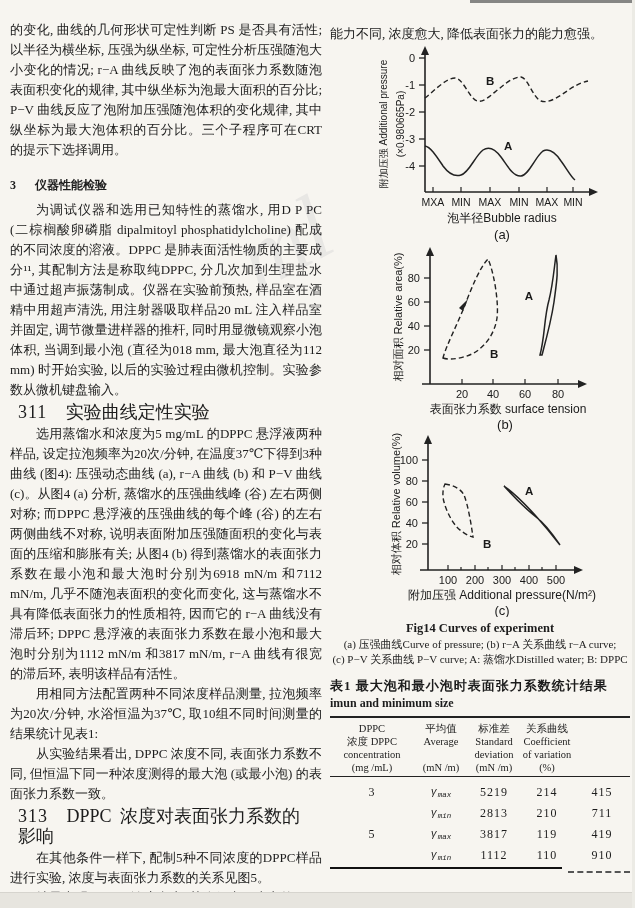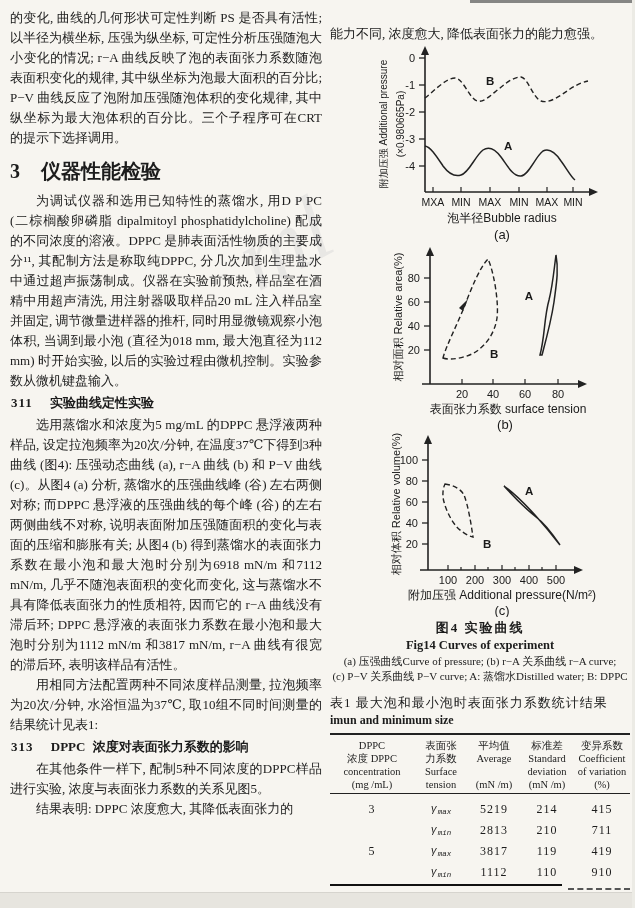--- a/index.html
+++ b/index.html
@@ -1,35 +1,35 @@
 <!DOCTYPE html>
 <html><head>
 <meta charset="utf-8">
 <style>
   html,body{margin:0;padding:0;background:#d8d6d0;}
   .page{position:relative;width:635px;height:908px;background:#f7f5f0;overflow:hidden;
         color:#1c1c1c;font-family:"Liberation Serif","DejaVu Serif",serif;}
   .col{position:absolute;top:0;}
-  .col-left{left:10px;width:312px;top:8px;}
+  .col-left{left:10px;width:312px;top:20px;}
   .col-right{left:330px;width:300px;top:20px;}
   p.body{margin:0;font-size:13px;line-height:20px;text-align:justify;text-indent:2em;}
   p.noindent{text-indent:0;}
-  .h1{font-size:20px;font-weight:bold;margin:10px 0 6px 0;}
+  .h1{font-size:12px;font-weight:bold;margin:17px 0 6px 0;}
   .h1 .hnum{margin-right:16px;}
-  .h2{font-size:13px;font-weight:bold;margin:2px 1px;line-height:20px;}
+  .h2{font-size:18px;font-weight:normal;margin:2px 8px;line-height:20px;}
   .h2 .hnum{margin-right:14px;letter-spacing:1px;}
   .h2 .hbold{margin-right:4px;}
   svg{display:block;}
   svg text{font-family:"Liberation Sans","DejaVu Sans",sans-serif;fill:#1a1a1a;}
   .figcap{text-align:center;margin-top:2px;}
   .figcap .capcn{font-size:13px;font-weight:bold;line-height:17px;letter-spacing:2px;}
   .figcap .capen{font-size:12.5px;font-weight:bold;line-height:18px;}
   .figcap .note{font-size:11px;line-height:15px;color:#222;}
   .tbl{margin-top:9px;position:relative;}
-  .tbl-title-cn{font-size:13px;font-weight:normal;line-height:19px;letter-spacing:1px;}
+  .tbl-title-cn{font-size:13px;font-weight:bold;line-height:19px;letter-spacing:1px;}
   .tbl-title-en{font-size:12px;font-weight:bold;line-height:17px;}
   .thead{display:grid;grid-template-columns:84px 54px 52px 54px 56px;
          border-top:2px solid #222;border-bottom:1.4px solid #222;
          margin-top:4px;padding:4px 0 2px 0;}
   .thead .hcell{text-align:center;font-size:10.5px;line-height:13px;}
   .hline{display:block;min-height:13px;}
   .trow{display:grid;grid-template-columns:84px 54px 52px 54px 56px;height:21px;
         align-items:center;font-size:12px;}
   .trow .cell{text-align:center;letter-spacing:1px;}
   .sym{font-style:italic;font-family:Liberation Mono, monospace;font-size:10px;letter-spacing:0;}
@@ -57,20 +57,21 @@
       <span class="hnum">3</span>
       <span>仪器性能检验</span>
     </div>
     <p class="body">为调试仪器和选用已知特性的蒸馏水, 用D P PC (二棕榈酸卵磷脂 dipalmitoyl phosphatidylcholine) 配成的不同浓度的溶液。DPPC 是肺表面活性物质的主要成分¹¹, 其配制方法是称取纯DPPC, 分几次加到生理盐水中通过超声振荡制成。仪器在实验前预热, 样品室在酒精中用超声清洗, 用注射器吸取样品20 mL 注入样品室并固定, 调节微量进样器的推杆, 同时用显微镜观察小泡体积, 当调到最小泡 (直径为018 mm, 最大泡直径为112 mm) 时开始实验, 以后的实验过程由微机控制。实验参数从微机键盘输入。</p>
     <div class="h2">
       <span class="hnum">311</span>
       <span>实验曲线定性实验</span>
     </div>
     <p class="body">选用蒸馏水和浓度为5 mg/mL 的DPPC 悬浮液两种样品, 设定拉泡频率为20次/分钟, 在温度37℃下得到3种曲线 (图4): 压强动态曲线 (a), r−A 曲线 (b) 和 P−V 曲线 (c)。从图4 (a) 分析, 蒸馏水的压强曲线峰 (谷) 左右两侧对称; 而DPPC 悬浮液的压强曲线的每个峰 (谷) 的左右两侧曲线不对称, 说明表面附加压强随面积的变化与表面的压缩和膨胀有关; 从图4 (b) 得到蒸馏水的表面张力系数在最小泡和最大泡时分别为6918 mN/m 和7112 mN/m, 几乎不随泡表面积的变化而变化, 这与蒸馏水不具有降低表面张力的性质相符, 因而它的 r−A 曲线没有滞后环; DPPC 悬浮液的表面张力系数在最小泡和最大泡时分别为1112 mN/m 和3817 mN/m, r−A 曲线有很宽的滞后环, 表明该样品有活性。</p>
     <p class="body">用相同方法配置两种不同浓度样品测量, 拉泡频率为20次/分钟, 水浴恒温为37℃, 取10组不同时间测量的结果统计见表1:</p>
+    <p class="body">从实验结果看出, DPPC 浓度不同, 表面张力系数不同, 但恒温下同一种浓度测得的最大泡 (或最小泡) 的表面张力系数一致。</p>
     <div class="h2">
       <span class="hnum">313</span>
       <span class="hbold">DPPC</span>
       <span>浓度对表面张力系数的影响</span>
     </div>
     <p class="body">在其他条件一样下, 配制5种不同浓度的DPPC样品进行实验, 浓度与表面张力系数的关系见图5。</p>
     <p class="body">结果表明: DPPC 浓度愈大, 其降低表面张力的</p>
   </div>
 
   <div class="col col-right">
@@ -188,57 +189,50 @@
       <text x="172" y="167" font-size="12" text-anchor="middle">附加压强 Additional pressure(N/m²)</text>
       <text x="70" y="72" font-size="11" text-anchor="middle" transform="rotate(-90 70 72)">相对体积 Relative volume(%)</text>
       <path d="M115,52 C123,53 131,57 134,63 C138,73 141,91 143,105 C138,104 130,99 126,94 C121,88 116,78 114,70 C112,63 113,56 115,52 Z" fill="none" stroke="#222" stroke-width="1.4" stroke-dasharray="5 3"></path>
       <path d="M174,54 C184,61 195,72 205,83 C214,93 223,104 230,113 C222,101 213,90 206,85 C196,77 184,65 174,54 Z" fill="none" stroke="#222" stroke-width="1.5"></path>
       <text x="153" y="116" font-size="11.5" font-weight="bold">B</text>
       <text x="195" y="63" font-size="11.5" font-weight="bold">A</text>
       <text x="172" y="183" font-size="13" text-anchor="middle">(c)</text>
     </svg>
 
     <div class="figcap">
-      <div class="capcn">图4  实验曲线</div>
       <div class="capen">Fig14  Curves of experiment</div>
       <div class="note">(a) 压强曲线Curve of pressure;  (b) r−A 关系曲线 r−A curve;</div>
       <div class="note">(c) P−V 关系曲线 P−V curve; A: 蒸馏水Distilled water; B: DPPC</div>
     </div>
 
     <div class="tbl">
       <div class="tbl-title-cn">表1  最大泡和最小泡时表面张力系数统计结果</div>
       <div class="tbl-title-en">imun and minimum size</div>
 
       <div class="thead">
         <div class="hcell">
           <span class="hline">DPPC</span>
           <span class="hline">浓度 DPPC</span>
           <span class="hline">concentration</span>
           <span class="hline">(mg /mL)</span>
         </div>
         <div class="hcell">
-          <span class="hline">表面张</span>
-          <span class="hline">力系数</span>
-          <span class="hline">Surface</span>
-          <span class="hline">tension</span>
-        </div>
-        <div class="hcell">
           <span class="hline">平均值</span>
           <span class="hline">Average</span>
           <span class="hline"></span>
           <span class="hline">(mN /m)</span>
         </div>
         <div class="hcell">
           <span class="hline">标准差</span>
           <span class="hline">Standard</span>
           <span class="hline">deviation</span>
           <span class="hline">(mN /m)</span>
         </div>
         <div class="hcell">
-          <span class="hline">变异系数</span>
+          <span class="hline">关系曲线</span>
           <span class="hline">Coefficient</span>
           <span class="hline">of variation</span>
           <span class="hline">(%)</span>
         </div>
       </div>
 
       <div class="trow" style="margin-top:5px;">
         <div class="cell">3</div>
         <div class="cell sym"><span>γ</span><span class="sub">max</span></div>
         <div class="cell">5219</div>

